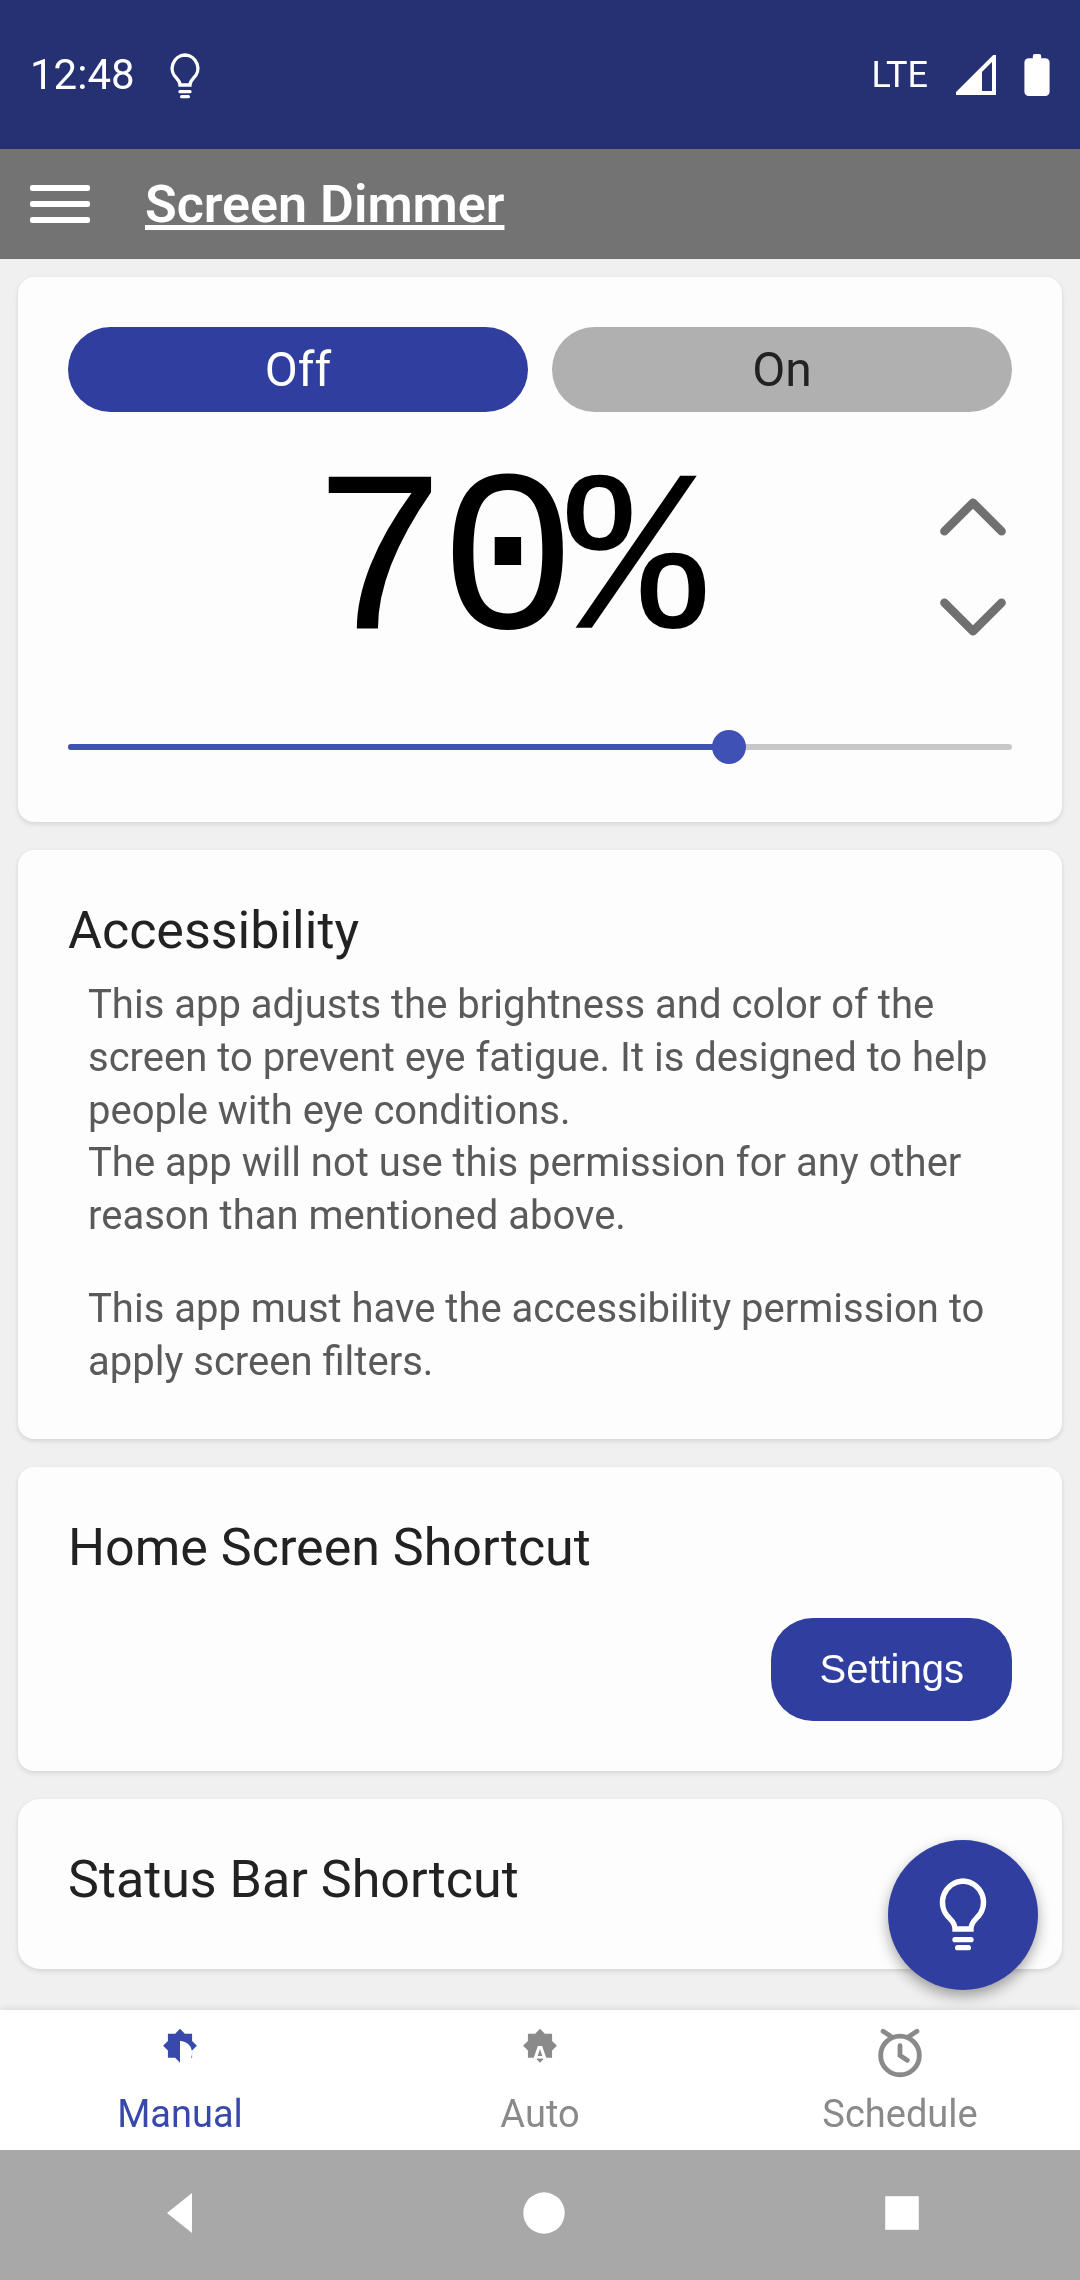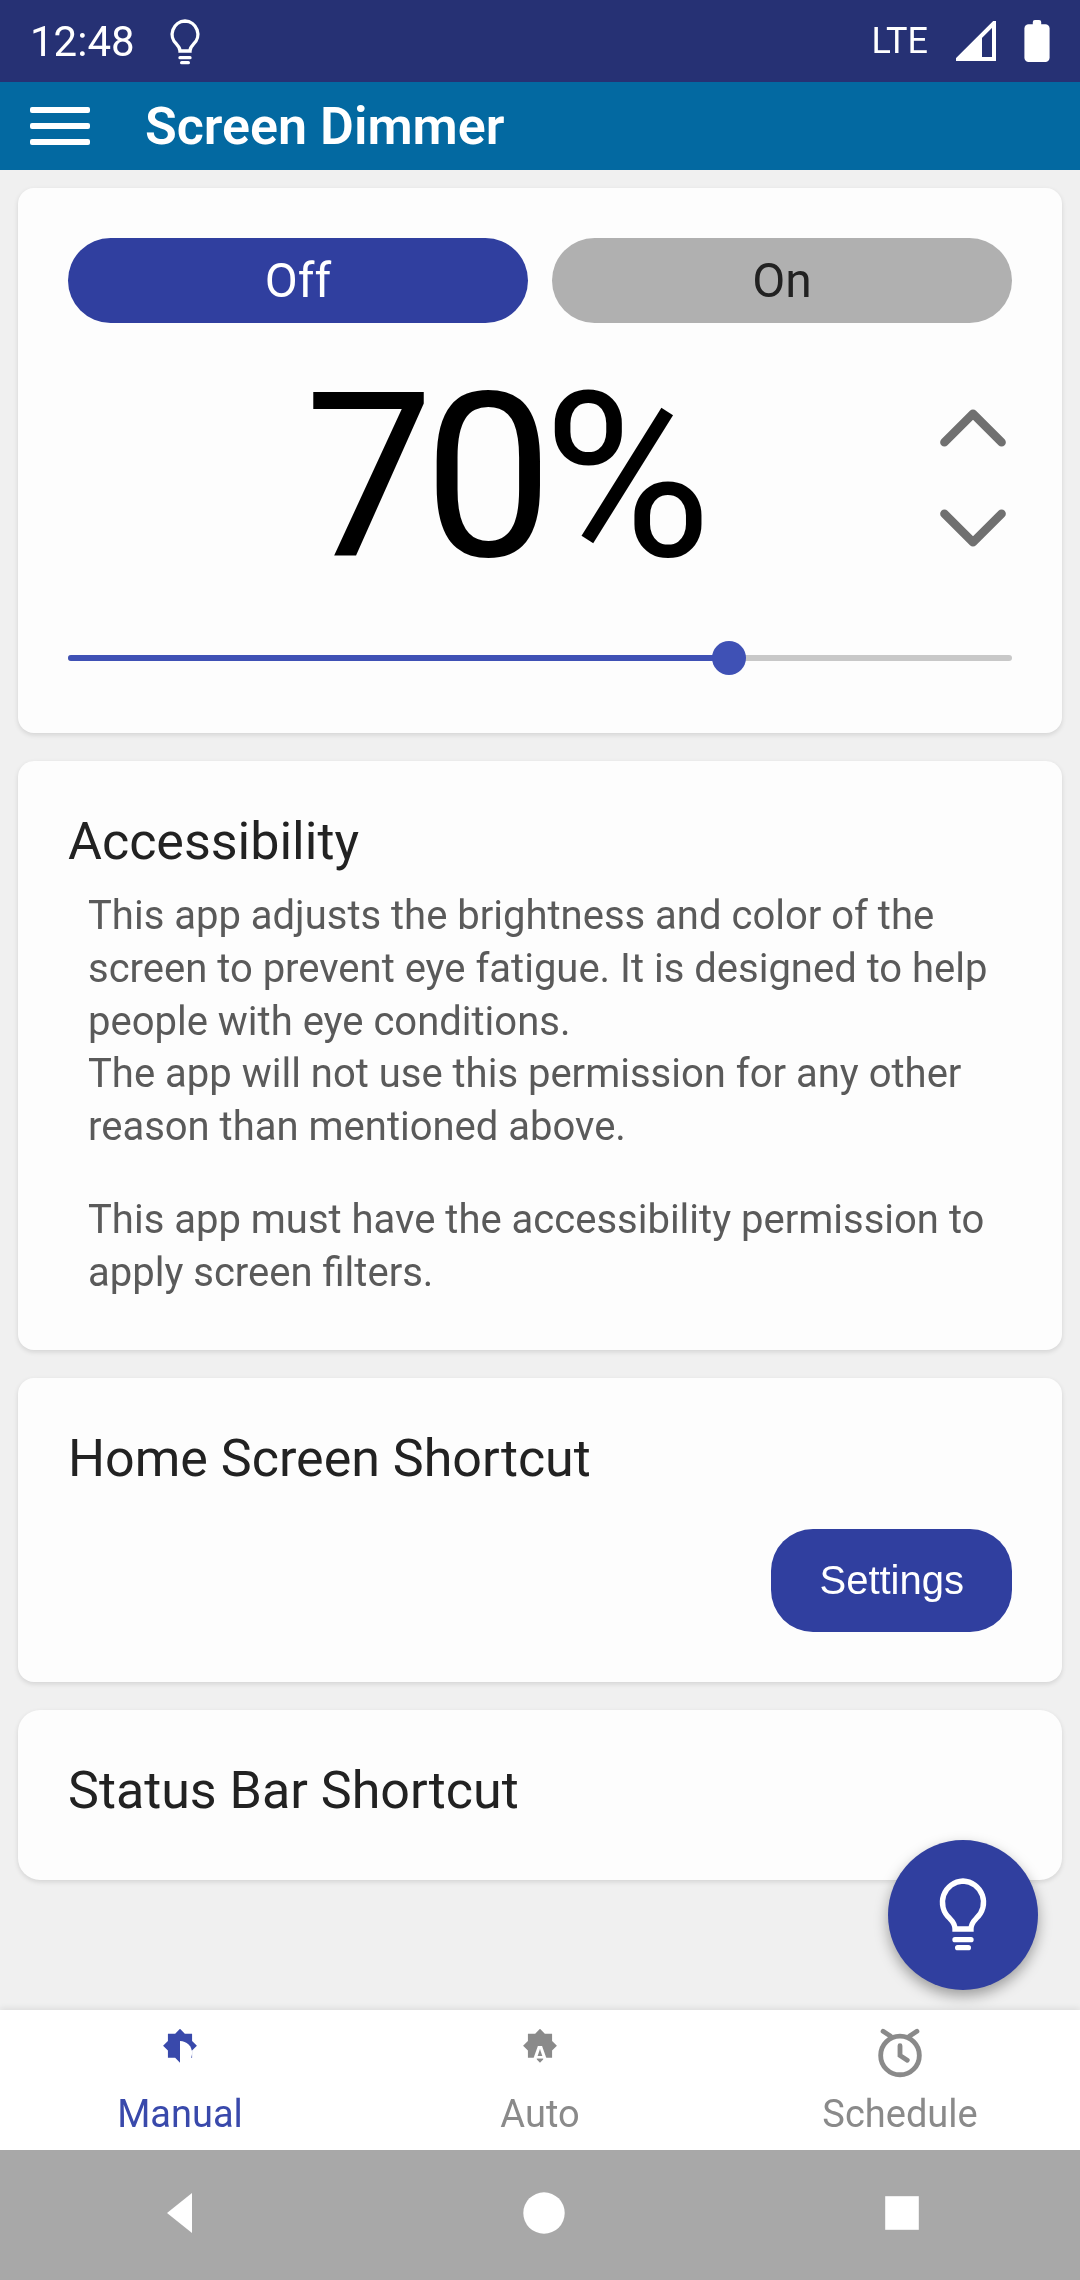--- a/index.html
+++ b/index.html
@@ -6,40 +6,41 @@
   html, body {
     width: 1080px;
     height: 2280px;
     font-family: Roboto, Arial, sans-serif;
     background: #f0f0f0;
     overflow: hidden;
     position: relative;
   }
   
   .status-bar {
-    height: 82px;
+    height: 149px;
     background: #263174;
     color: #fff;
     display: flex;
     align-items: center;
     padding: 0 30px;
     font-size: 42px;
   }
   .status-left { display: flex; align-items: center; gap: 30px; }
   .status-right { margin-left: auto; display: flex; align-items: center; gap: 28px; font-size: 36px; }
   .status-bar svg { display: block; }
 
   
   .app-bar {
-    height: 88px;
-    background: #0369a1;
+    height: 110px;
+    background: #737373;
     color: #fff;
     display: flex;
     align-items: center;
     padding: 0 30px;
+    text-decoration: underline;
   }
   .hamburger { width: 60px; display:flex; flex-direction:column; gap:10px; }
   .hamburger span { display:block; height:6px; background:#fff; border-radius:2px; }
   .app-title { font-size: 52px; font-weight: 600; margin-left: 55px; }
 
   
   .content {
     background: #f0f0f0;
     padding: 18px;
     height: calc(2280px - 115px - 110px - 140px - 130px);
@@ -61,21 +62,21 @@
     flex:1;
     height: 85px;
     border-radius: 45px;
     display:flex; align-items:center; justify-content:center;
     font-size: 48px;
   }
   .pill-active { background:#303f9f; color:#fff; }
   .pill-inactive { background:#b0b0b0; color:#222; }
 
   
-  .percent-wrap { display:flex; align-items:center; margin: 40px 0 40px; }
+  .percent-wrap { display:flex; align-items:center; margin: 40px 0 40px; font-family: Liberation Mono, monospace; }
   .percent-val { flex:1; text-align:center; font-size: 230px; line-height:1; letter-spacing: -10px; font-weight:400; color:#000; }
   .stepper { display:flex; flex-direction:column; gap:60px; padding-right:4px; }
   .stepper svg { display:block; }
 
   
   .slider { position:relative; height:50px; display:flex; align-items:center; margin-top:20px;}
   .track-bg { position:absolute; left:0; right:0; height:6px; background:#c8c8c8; border-radius:3px; }
   .track-fg { position:absolute; left:0; height:6px; background:#3f51b5; border-radius:3px; }
   .thumb { position:absolute; width:34px; height:34px; background:#3f51b5; border-radius:50%; transform:translateX(-50%); }
 

